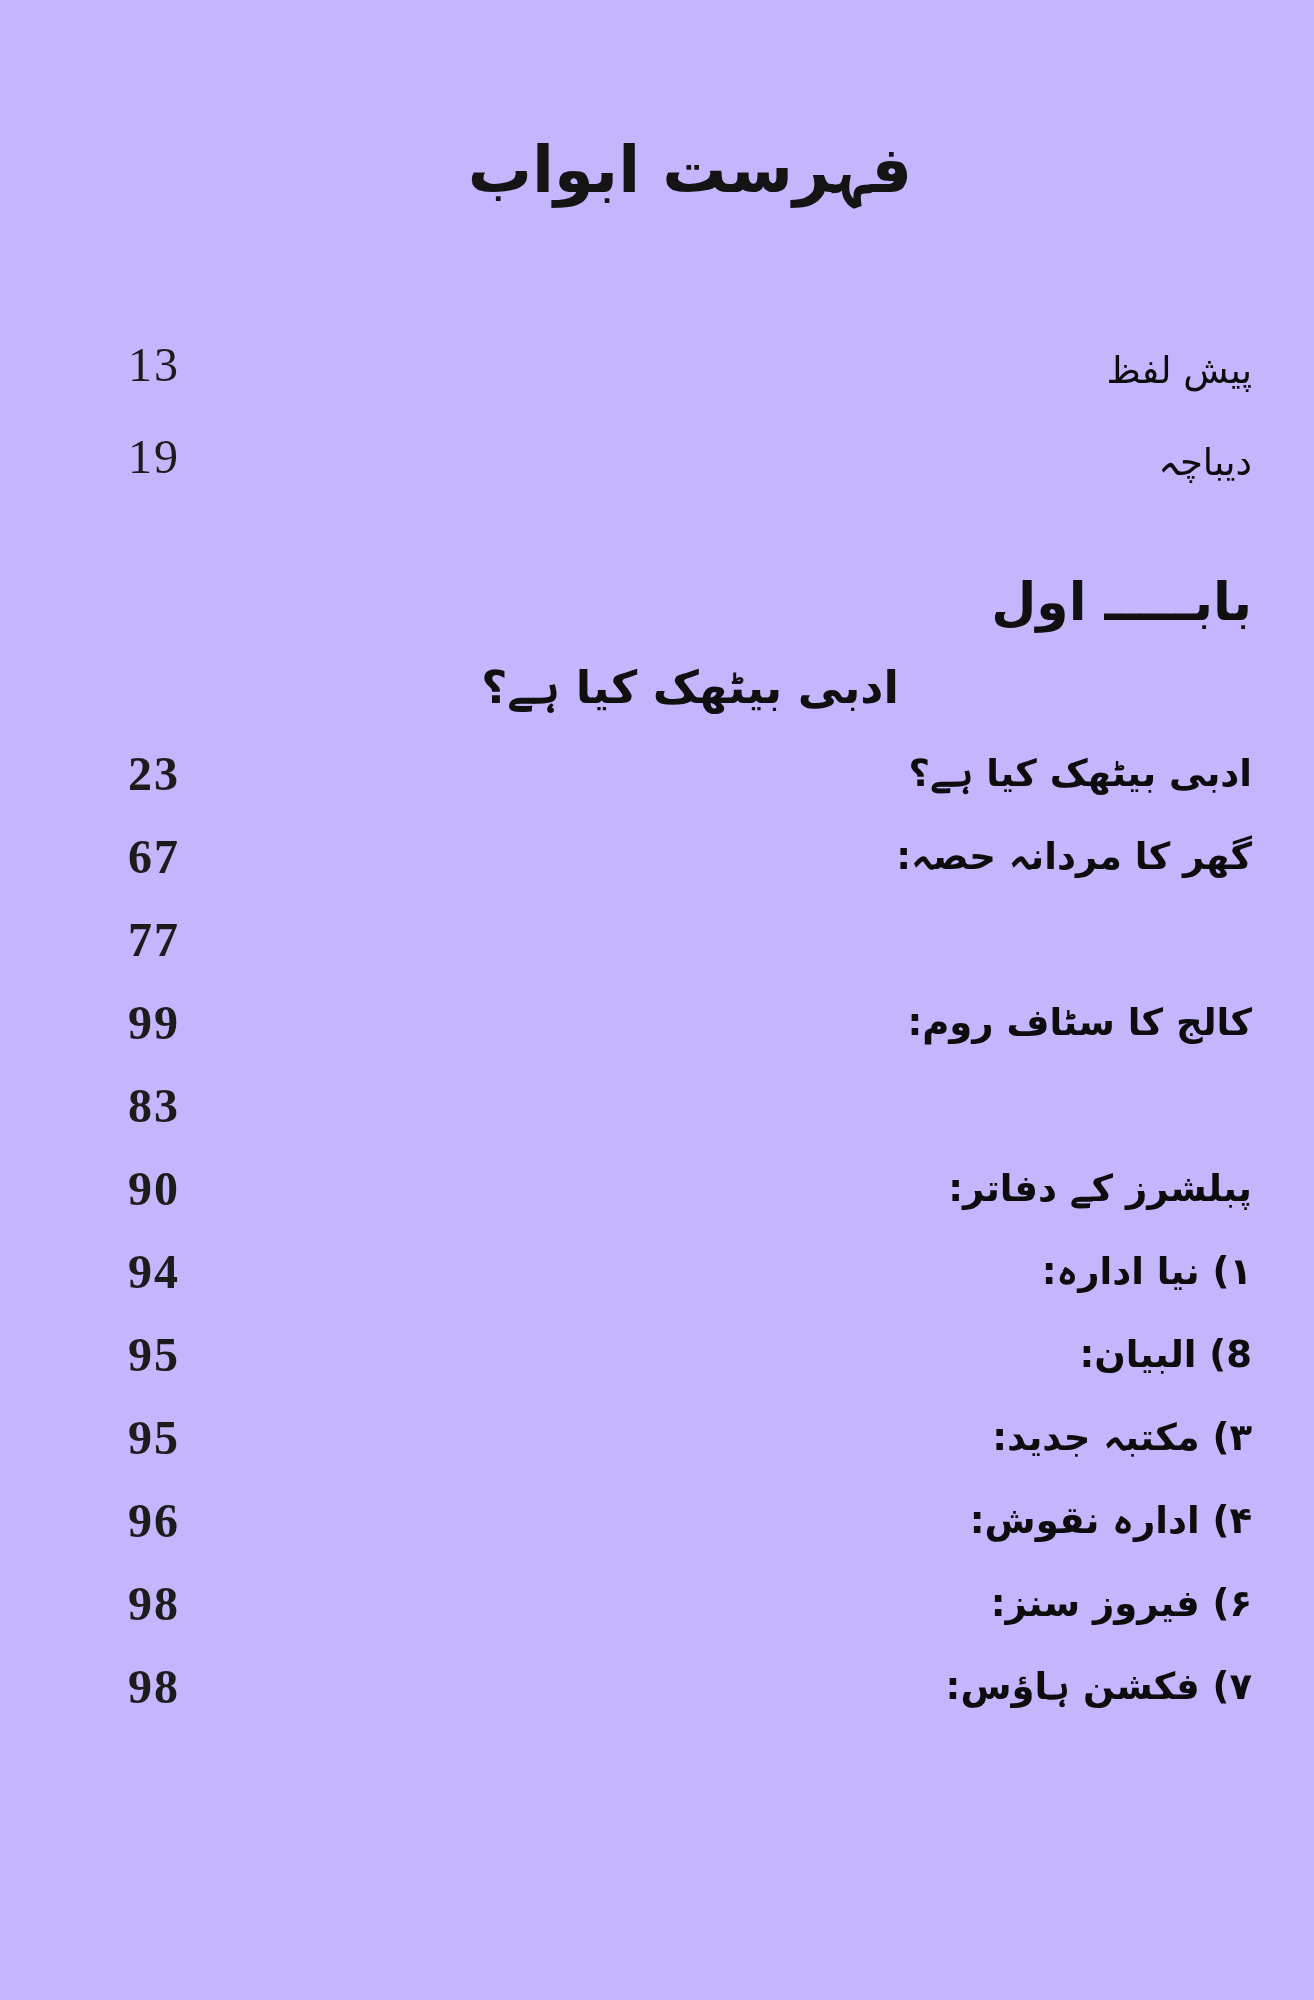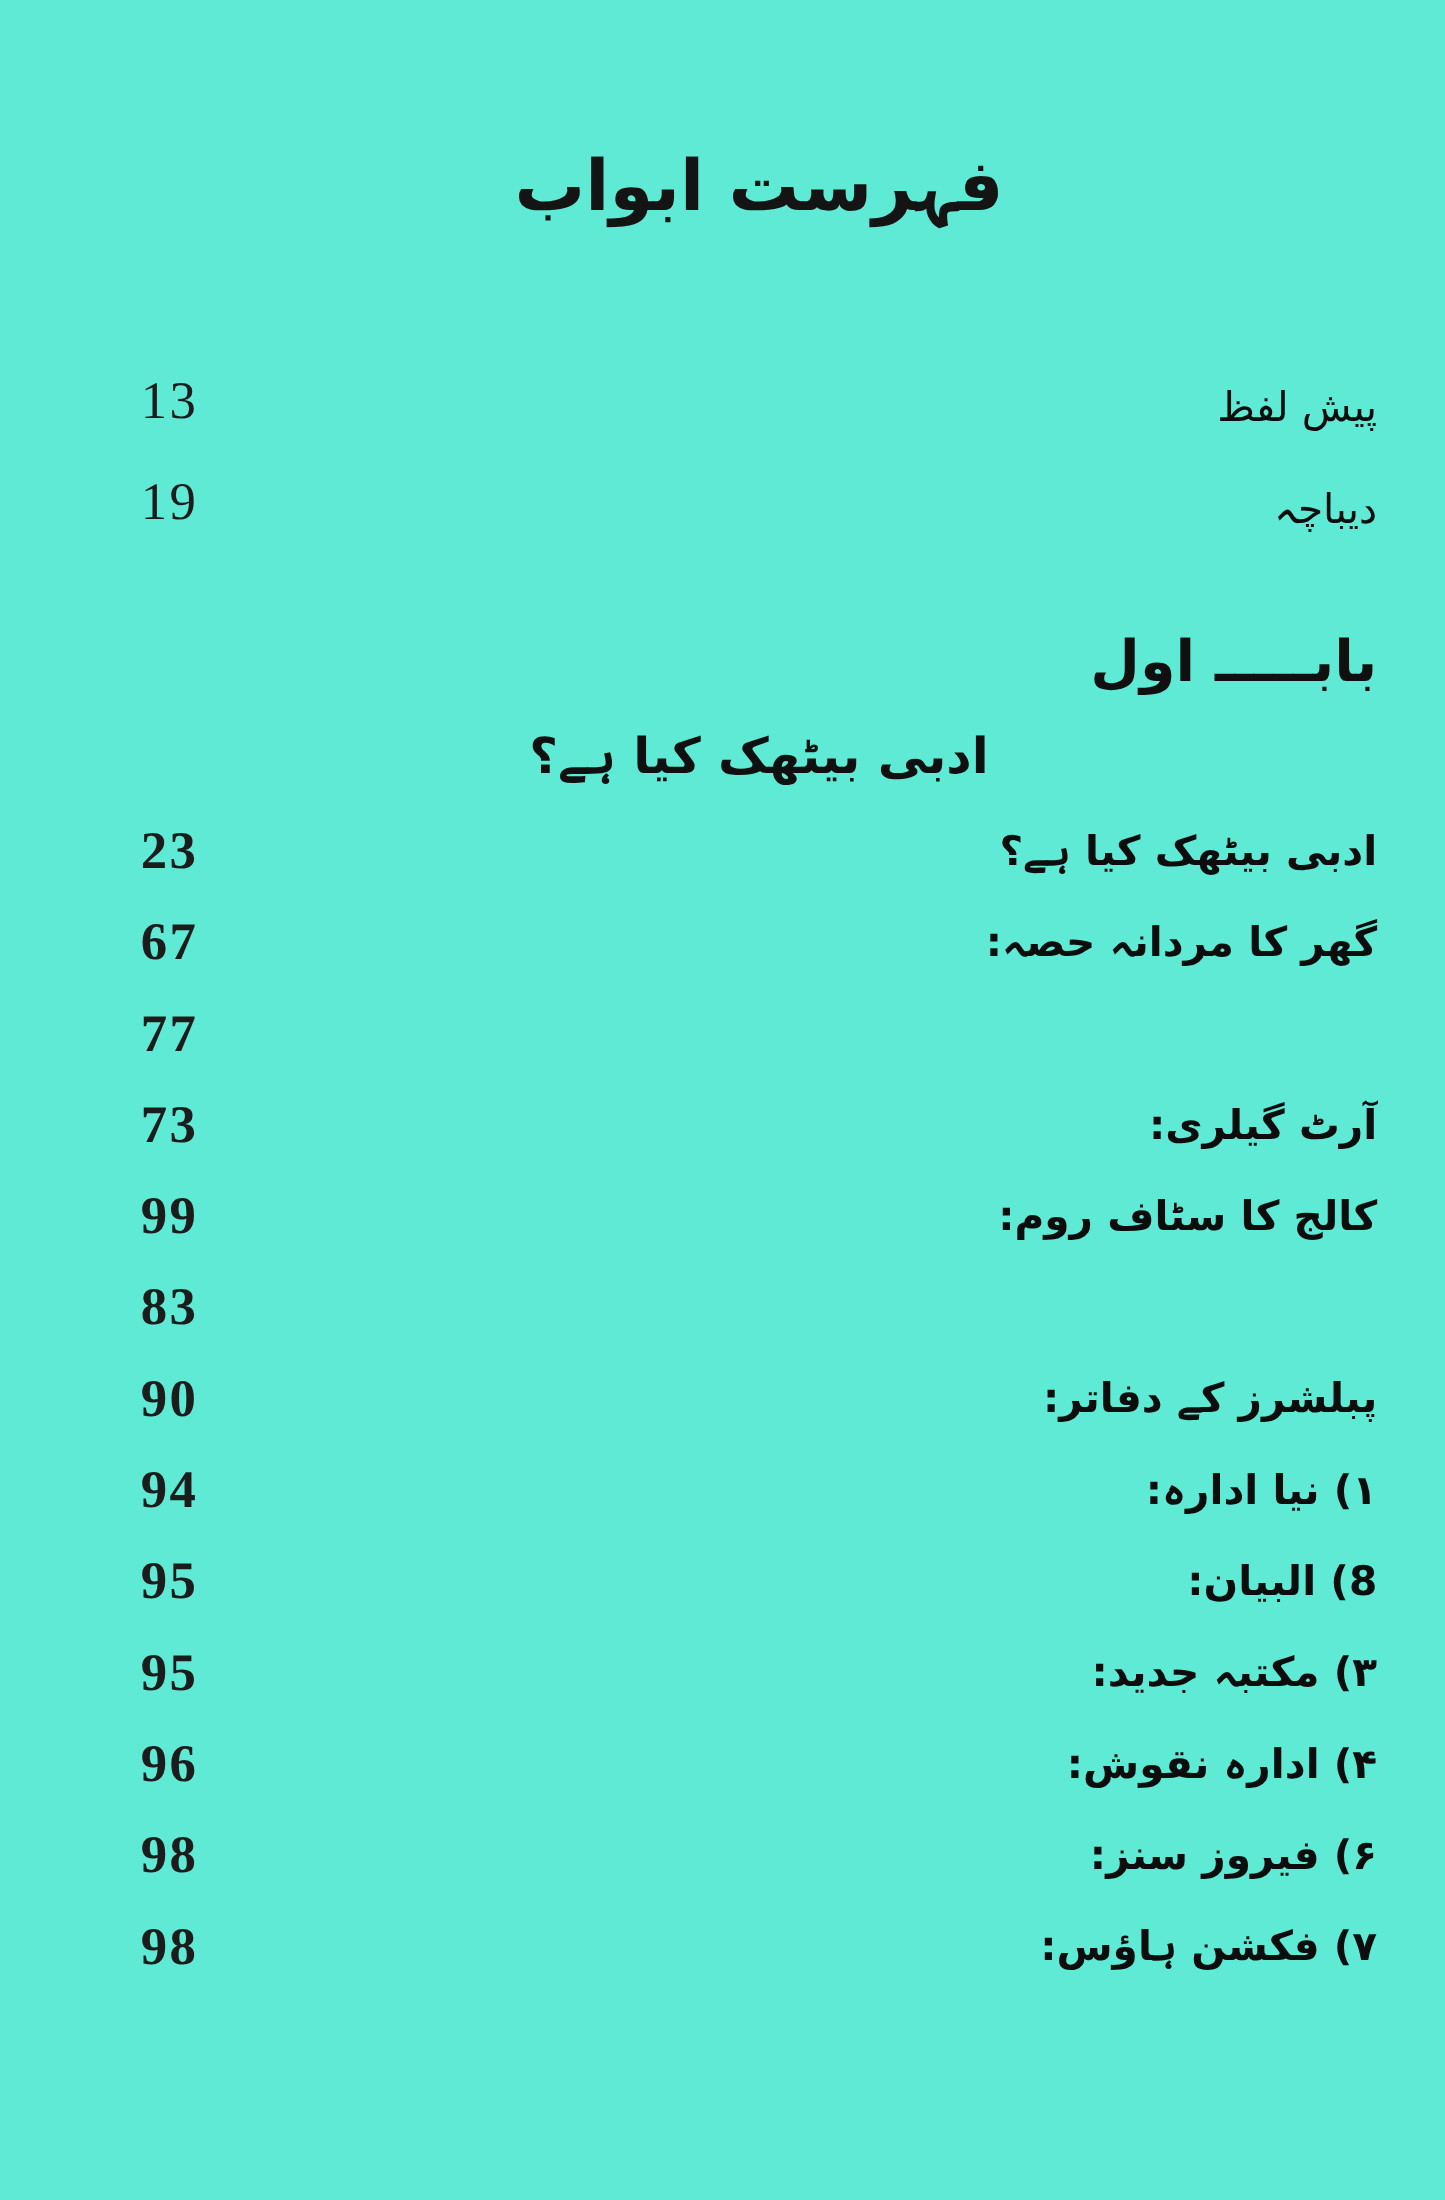--- a/index.html
+++ b/index.html
@@ -5,21 +5,21 @@
   html, body {
     margin: 0;
     padding: 0;
     background: #e8e8e8;
   }
   .page {
     position: relative;
     width: 1314px;
     height: 2000px;
     margin: 0 auto;
-    background: #5eead4;
+    background: #c4b5fd;
     overflow: hidden;
     box-sizing: border-box;
     color: #0d0d0d;
   }
   .content {
     box-sizing: border-box;
     width: 100%;
     height: 100%;
     padding: 0 62px 0 128px;
   }
@@ -113,24 +113,20 @@
 
   <div class="toc-row entry-row">
     <span class="page-num">67</span>
     <span class="entry-label urdu">گھر کا مردانہ حصہ:</span>
   </div>
 
   <div class="toc-row entry-row">
     <span class="page-num">77</span>
   </div>
 
-  <div class="toc-row entry-row">
-    <span class="page-num">73</span>
-    <span class="entry-label urdu">آرٹ گیلری:</span>
-  </div>
 
   <div class="toc-row entry-row">
     <span class="page-num">99</span>
     <span class="entry-label urdu">کالج کا سٹاف روم:</span>
   </div>
 
   <div class="toc-row entry-row">
     <span class="page-num">83</span>
   </div>
 

